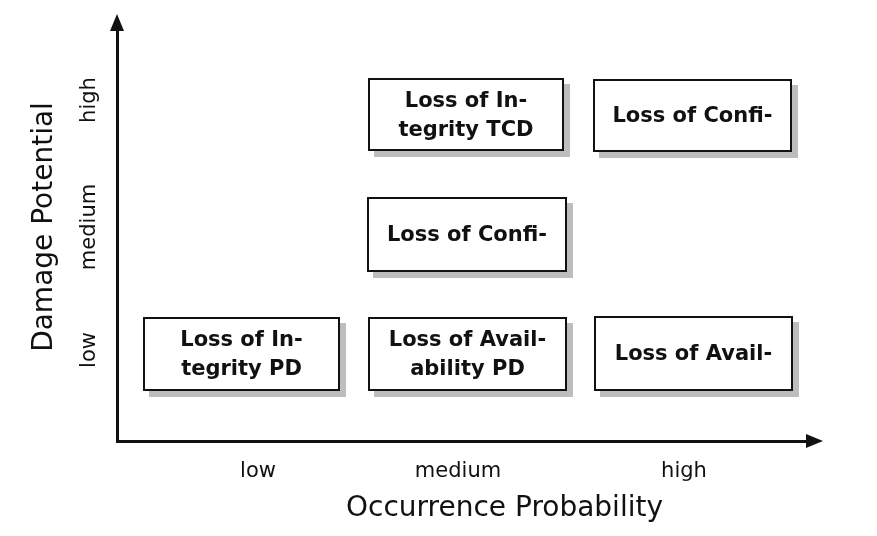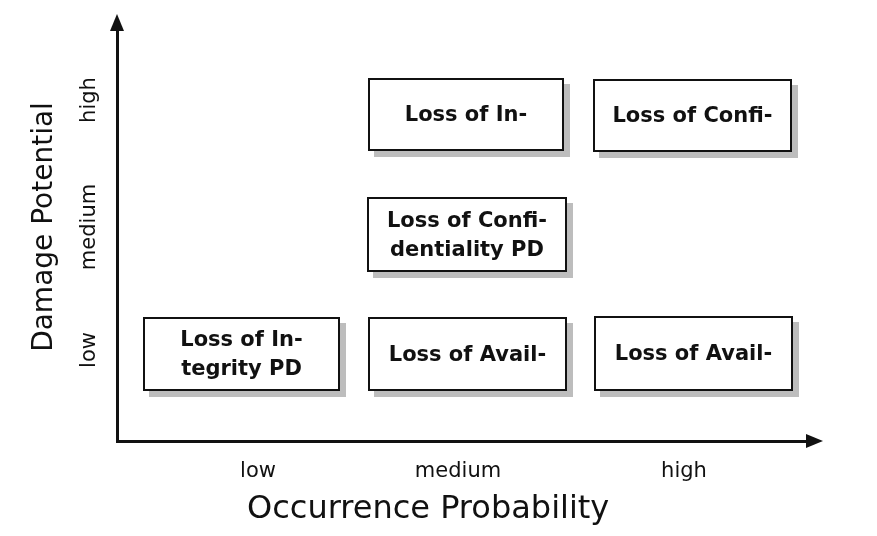--- a/index.html
+++ b/index.html
@@ -86,27 +86,27 @@
     height: 26px;
     line-height: 26px;
     text-align: center;
     font-size: 21px;
   }
   #x-tick-low    { left: 198px; }
   #x-tick-medium { left: 398px; }
   #x-tick-high   { left: 624px; }
   #x-axis-label {
     position: absolute;
-    left: 247px;
+    left: 263px;
     top: 491px;
     width: 400px;
     height: 32px;
     line-height: 32px;
-    text-align: left;
-    font-size: 32px;
+    text-align: right;
+    font-size: 28px;
   }
   
   .risk-box {
     position: absolute;
     box-sizing: border-box;
     background: #ffffff;
     border: 2px solid #111111;
     box-shadow: 6px 6px 0 #bdbdbd;
     display: flex;
     flex-direction: column;
@@ -139,32 +139,33 @@
   <div id="y-tick-medium" class="y-tick rot">medium</div>
   <div id="y-tick-low" class="y-tick rot">low</div>
 
   <div id="x-tick-low" class="x-tick">low</div>
   <div id="x-tick-medium" class="x-tick">medium</div>
   <div id="x-tick-high" class="x-tick">high</div>
   <div id="x-axis-label">Occurrence Probability</div>
 
   <div id="box-0" class="risk-box">
     <span>Loss of In-</span>
+    <span>tegrity TCD</span>
   </div>
   <div id="box-1" class="risk-box">
     <span>Loss of Confi-</span>
   </div>
   <div id="box-2" class="risk-box">
     <span>Loss of Confi-</span>
-    <span>dentiality PD</span>
   </div>
   <div id="box-3" class="risk-box">
     <span>Loss of In-</span>
     <span>tegrity PD</span>
   </div>
   <div id="box-4" class="risk-box">
     <span>Loss of Avail-</span>
+    <span>ability PD</span>
   </div>
   <div id="box-5" class="risk-box">
     <span>Loss of Avail-</span>
   </div>
 
 </div>
 
 </body></html>

